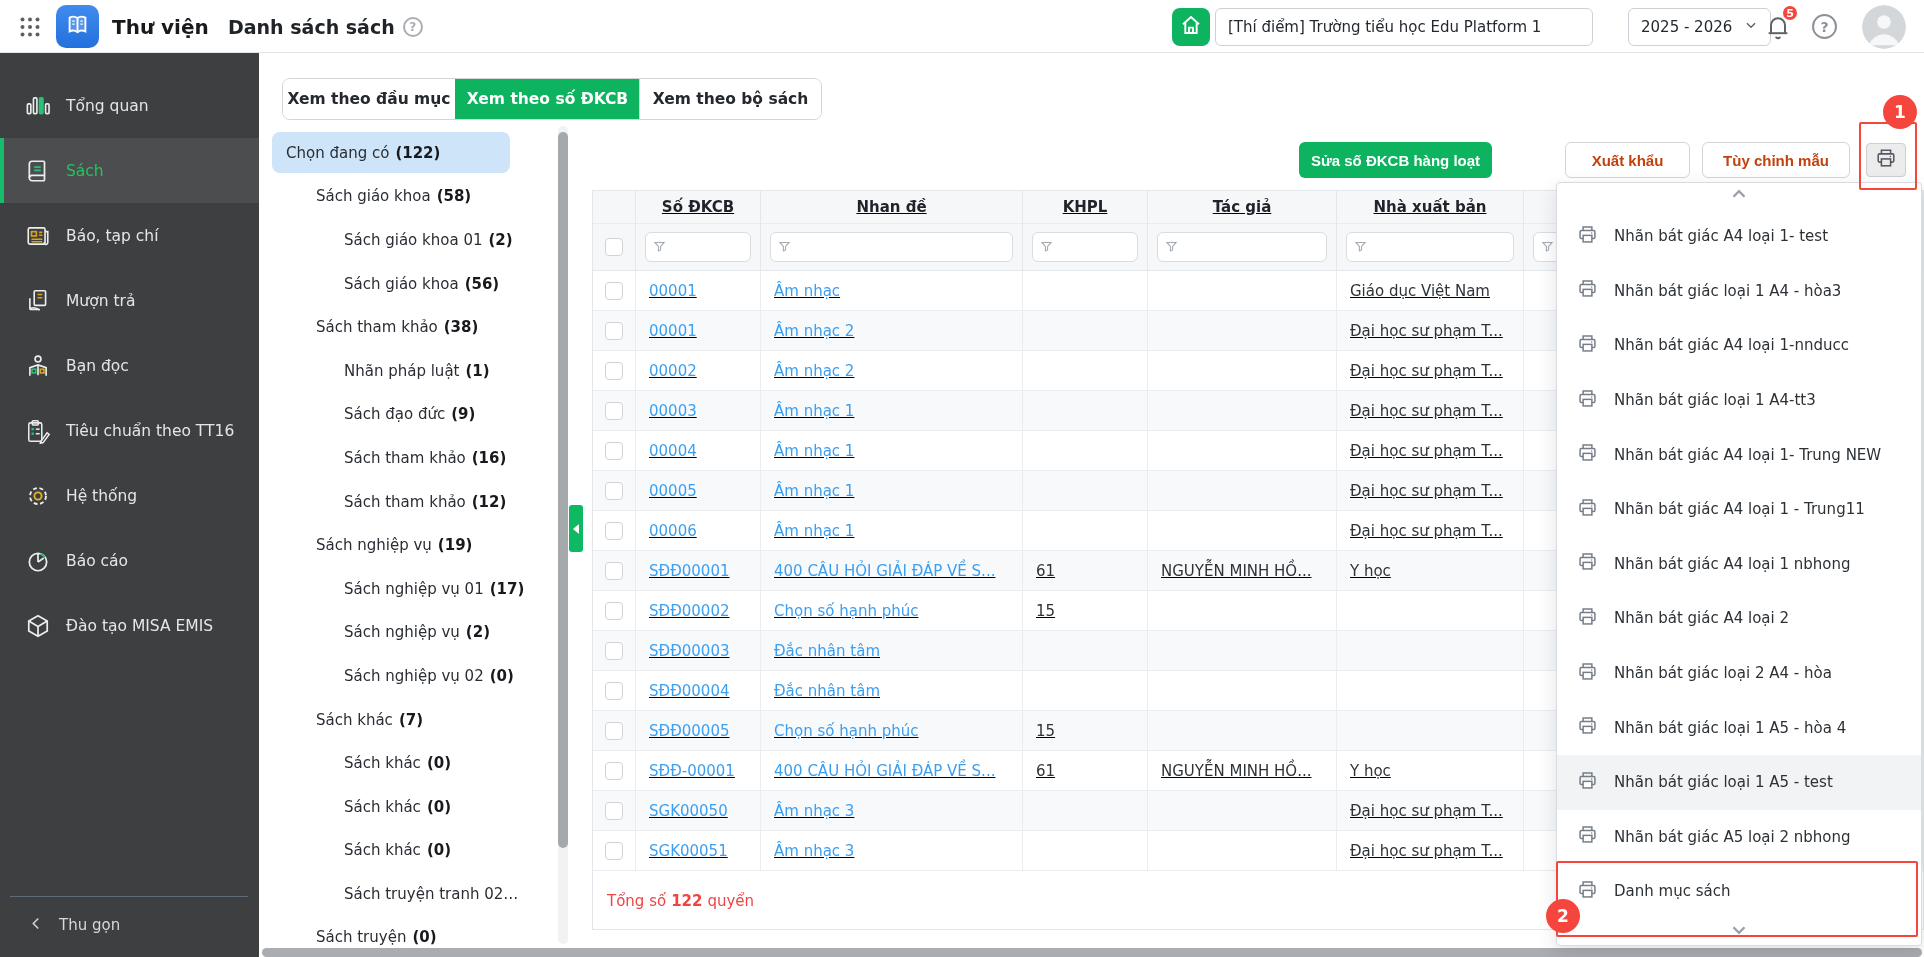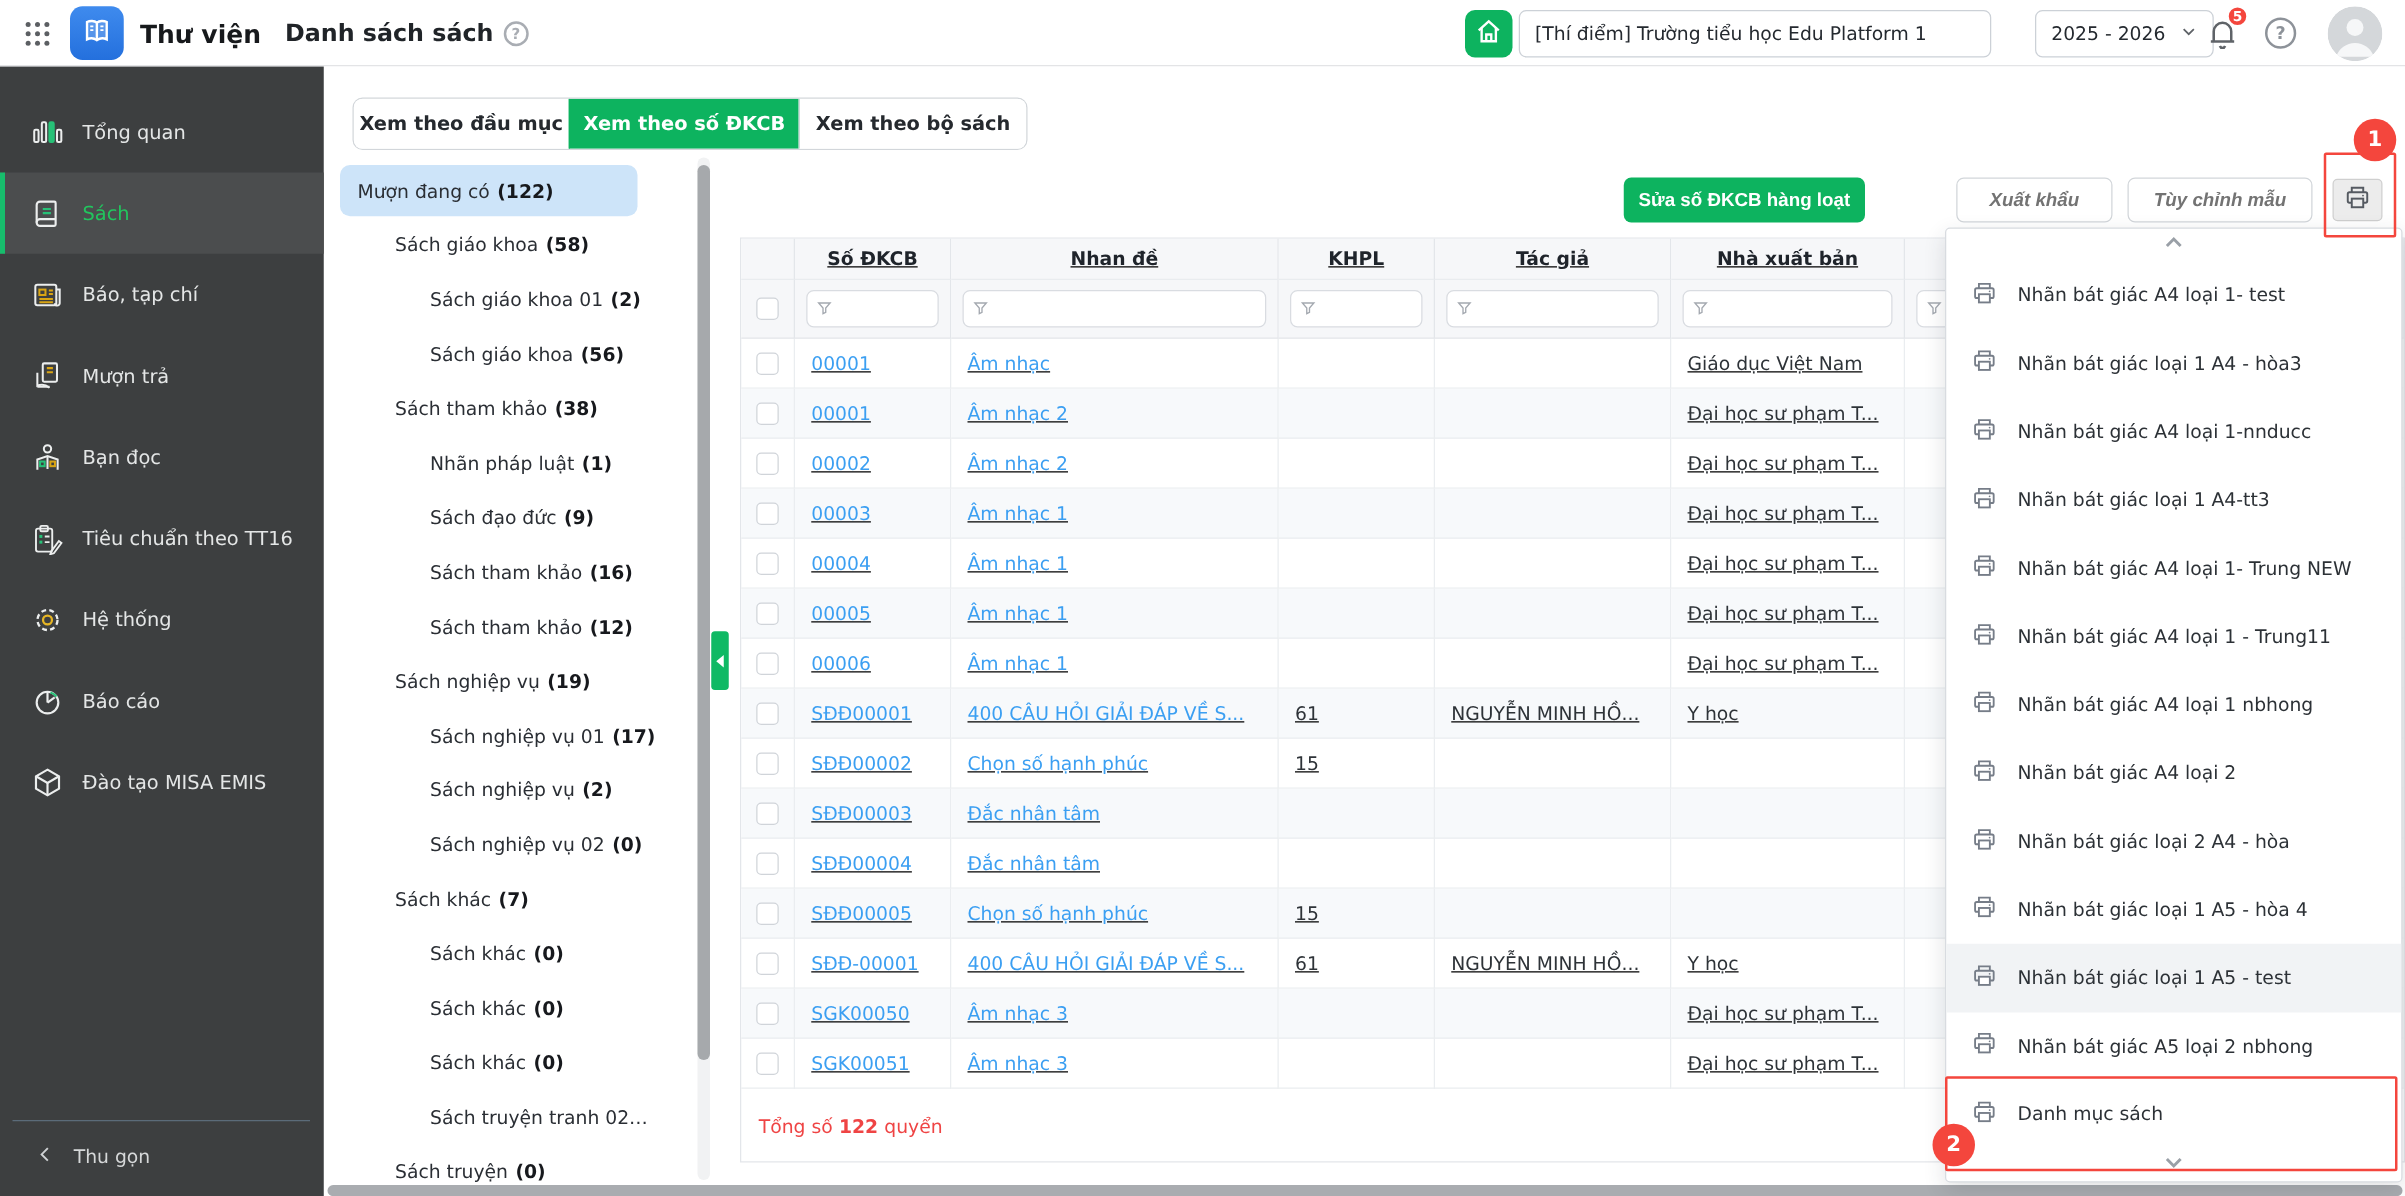--- a/index.html
+++ b/index.html
@@ -50,21 +50,21 @@
   .tree-row.selected::before { content:""; position:absolute; left:10px; top:1px; width:238px; height:41px; background:#cde4f9; border-radius:8px; z-index:0; }
   .tree-row span { position:relative; z-index:1; }
   .tree-sb-track { position:absolute; left:558px; top:126px; width:10px; height:818px; background:#f1f2f3; border-radius:5px; z-index:6; }
   .tree-sb-thumb { position:absolute; left:0; top:6px; width:10px; height:716px; background:#a6a9ac; border-radius:5px; }
   .collapse-tab { position:absolute; left:569px; top:505px; width:14px; height:47px; background:#0fb964; border-radius:3px; display:flex; align-items:center; justify-content:center; cursor:pointer; z-index:7; }
   .collapse-tab i { width:0; height:0; border-top:5px solid transparent; border-bottom:5px solid transparent; border-right:6px solid #fff; }
 
   
   .btn { position:absolute; top:142px; height:36px; border-radius:6px; font-size:15px; font-weight:bold; display:flex; align-items:center; justify-content:center; cursor:pointer; z-index:12; }
   .btn.green { background:#0db35f; color:#fff; border:none; }
-  .btn.white { background:#fff; color:#737373; border:1px solid #d2d6da;font-style:italic; }
+  .btn.white { background:#fff; color:#c2410c; border:1px solid #d2d6da; }
   .print-btn { position:absolute; left:1866px; top:143px; width:40px; height:34px; background:#ececec; border:1px solid #cfcfcf; border-radius:4px; display:flex; align-items:center; justify-content:center; cursor:pointer; z-index:12; }
 
   
   .table-wrap { position:absolute; left:592px; top:190px; width:1332px; height:740px; border:1px solid #e3e6ea; background:#fff; z-index:1; }
   .tgrid { display:grid; grid-template-columns:43px 125px 262px 125px 189px 187px 1fr;text-decoration:underline; }
   .th { height:33px; background:#f6f7f9; border-right:1px solid #e3e6ea; border-bottom:1px solid #e9ecef; display:flex; align-items:center; justify-content:center; font-size:15px; font-weight:bold; color:#1f242b; }
   .tf { height:47px; background:#f6f7f9; border-right:1px solid #e3e6ea; border-bottom:1px solid #e3e6ea; display:flex; align-items:center; }
   .fbox { position:relative; margin:0 9px; height:30px; flex:1; }
   .fbox svg { position:absolute; left:8px; top:8px; }
   .fbox input { width:100%; height:30px; border:1px solid #d9dce1; border-radius:6px; padding-left:27px; font-size:14px; background:#fff; outline:none; font-family:inherit; }
@@ -276,21 +276,21 @@
   </aside>
 
   <div class="tabs">
       <div class="tab" style="width: 172px;">Xem theo đầu mục</div>
       <div class="tab active" style="width: 184px;">Xem theo số ĐKCB</div>
       <div class="tab" style="width: 182px;">Xem theo bộ sách</div>
     </div>
 
   <div class="tree">
       <div class="tree-row lv0 selected">
-        <span>Mượn đang có</span>
+        <span>Chọn đang có</span>
         <span class="cnt">(122)</span>
       </div>
       <div class="tree-row lv1">
         <span>Sách giáo khoa</span>
         <span class="cnt">(58)</span>
       </div>
       <div class="tree-row lv2">
         <span>Sách giáo khoa 01</span>
         <span class="cnt">(2)</span>
       </div>

